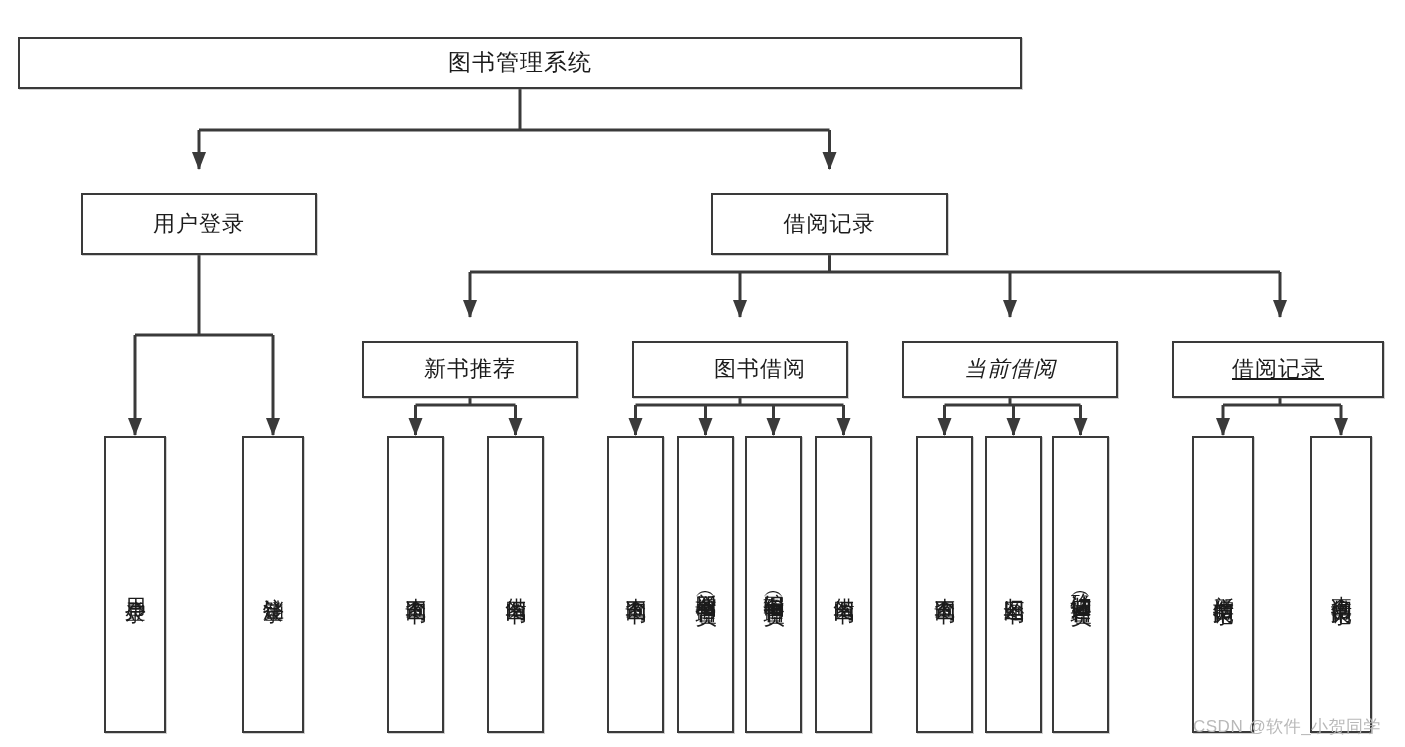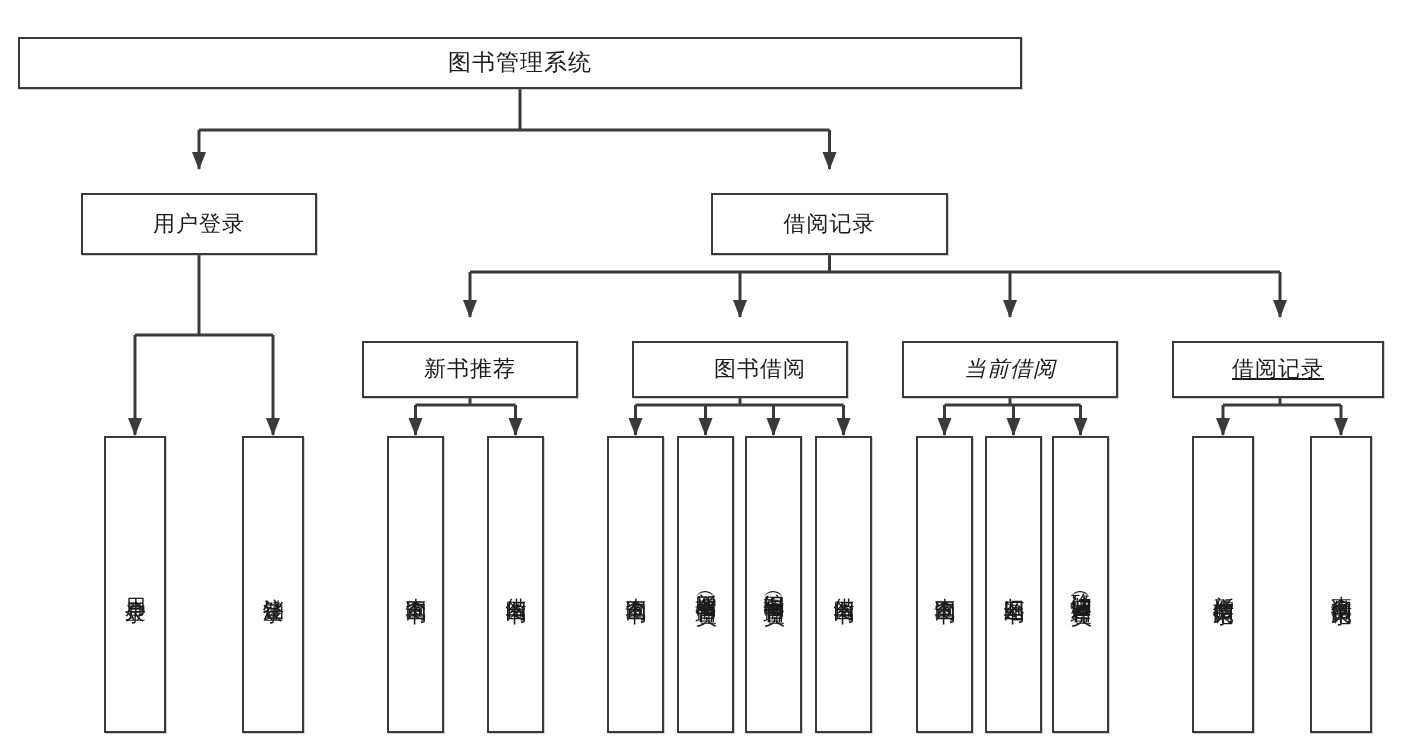--- a/index.html
+++ b/index.html
@@ -175,13 +175,14 @@
       <div class="node vert" style="left: 1052px; top: 436px; width: 57px; height: 297px;">
         <span>确认归还（管理员）</span>
       </div>
       <div class="node vert" style="left: 1192px; top: 436px; width: 62px; height: 297px;">
         <span>新增借阅记录</span>
       </div>
       <div class="node vert" style="left: 1310px; top: 436px; width: 62px; height: 297px;">
         <span>查询借阅记录</span>
       </div>
     </div>
+  <div class="watermark" style="left:1193px; top:715px;">CSDN @软件_小贺同学</div>
 </div>
 
 </body></html>

